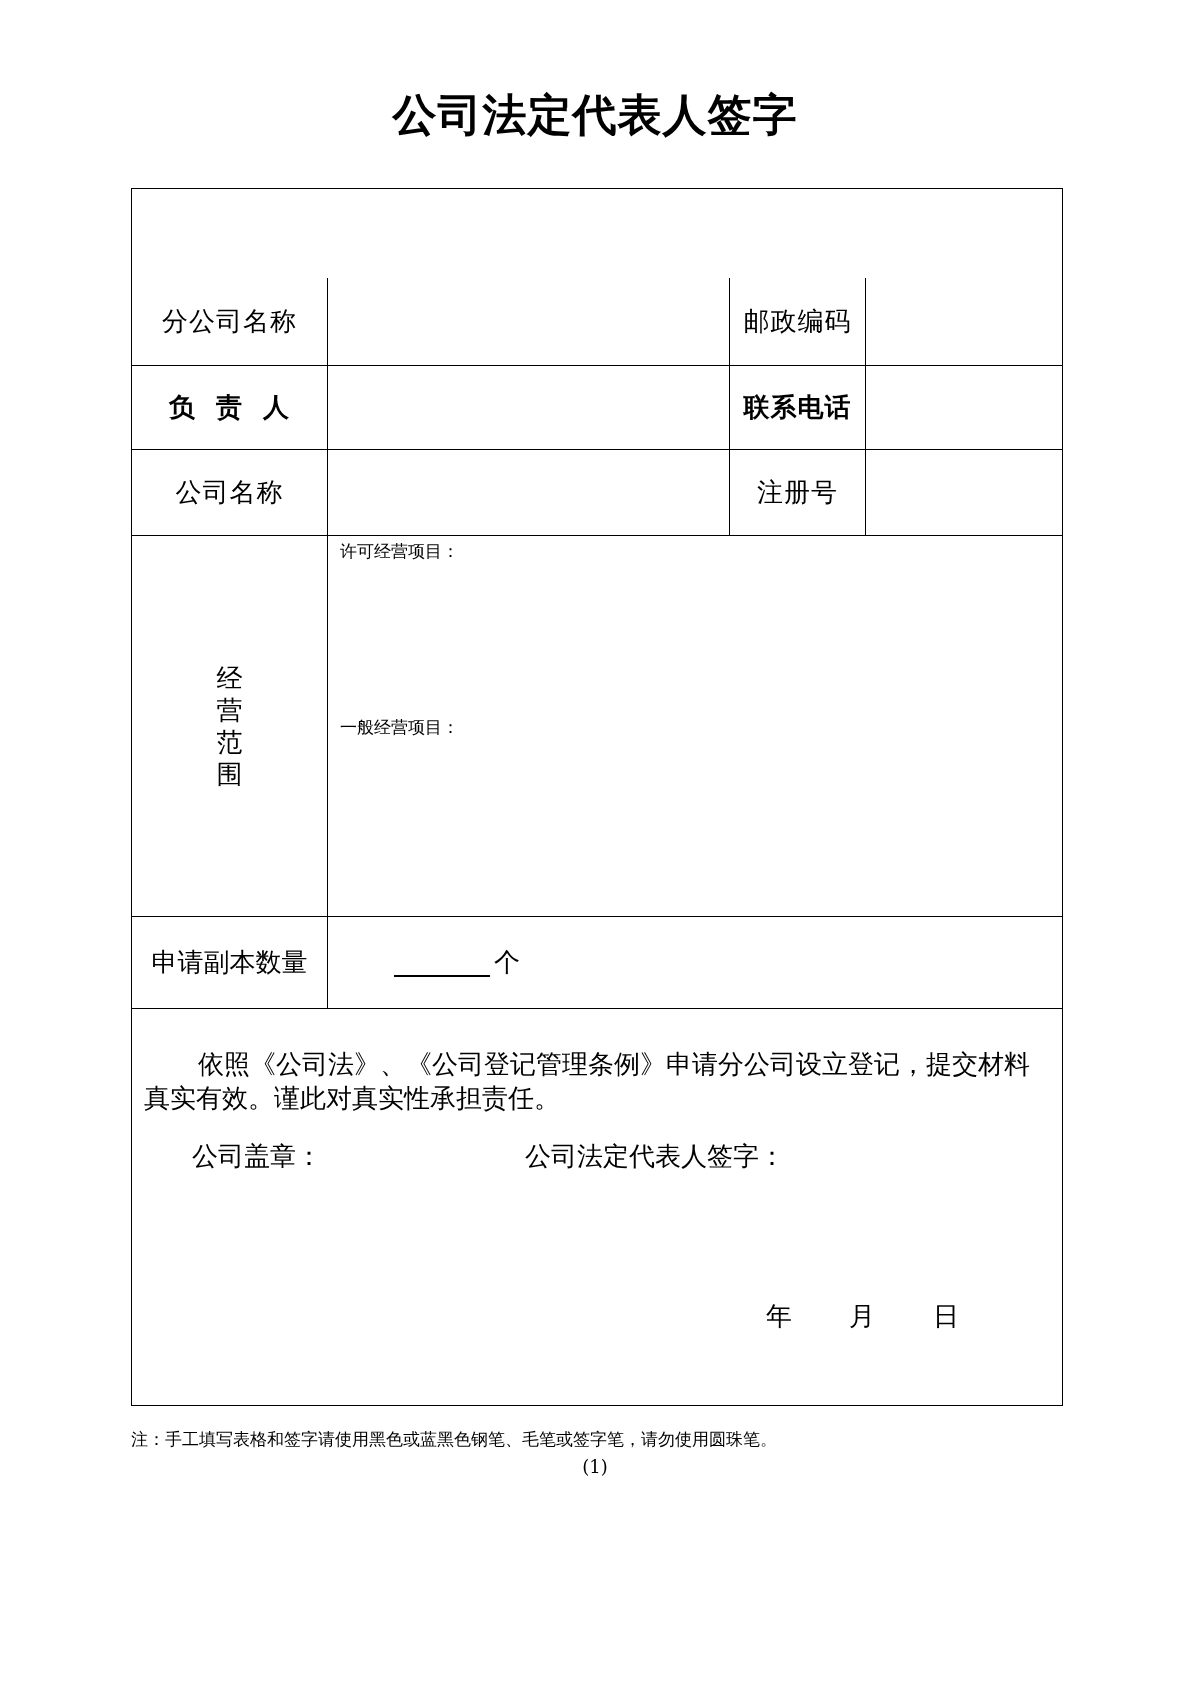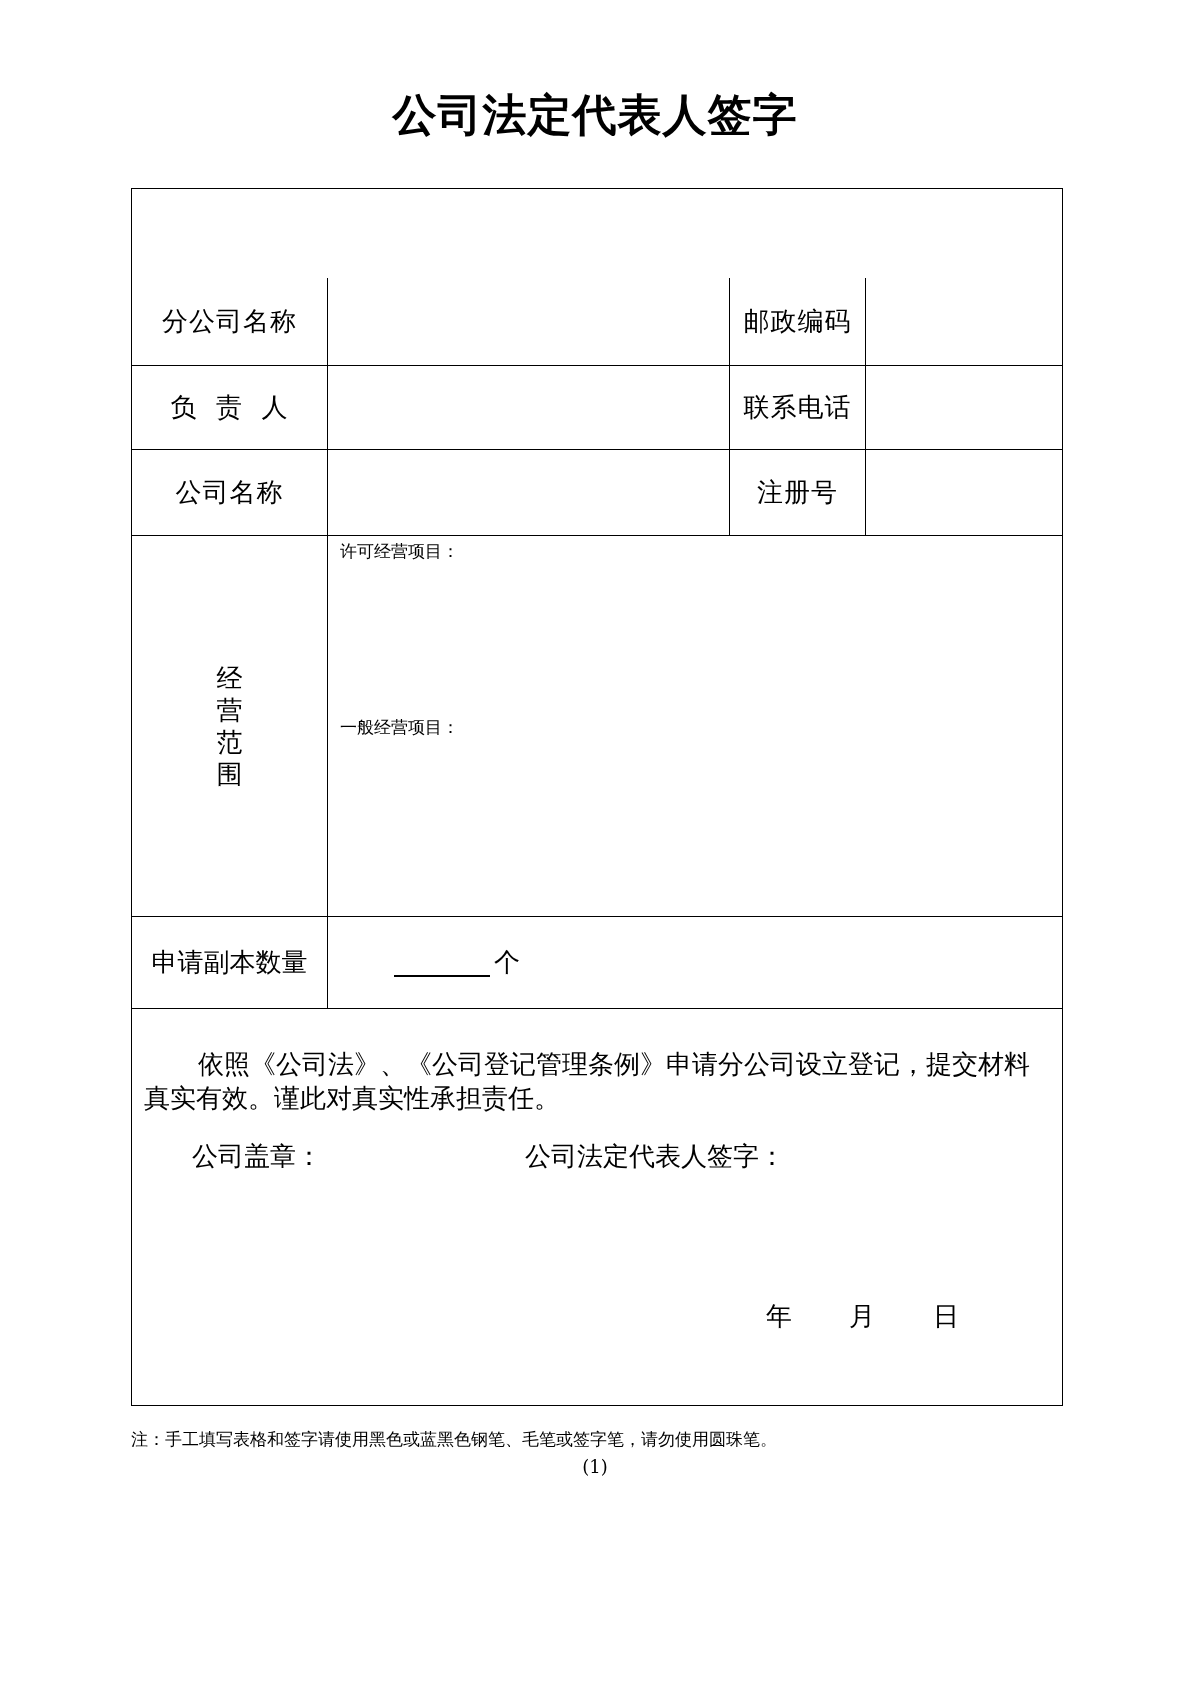--- a/index.html
+++ b/index.html
@@ -26,21 +26,21 @@
 <div class="tbl">
 
 
   <div class="row" style="top:89px;height:88px;">
     <div class="cell vline label" style="left:0;width:196px;">分公司名称</div>
     <div class="cell vline" style="left:196px;width:402px;"></div>
     <div class="cell vline label" style="left:598px;width:136px;">邮政编码</div>
     <div class="cell" style="left:734px;width:196px;"></div>
   </div>
 
-  <div class="row" style="top:177px;height:84px;">
+  <div class="row" style="top:177px;height:84px;font-weight:bold;">
     <div class="cell vline label" style="left:0;width:196px;white-space:pre;">负  责  人</div>
     <div class="cell vline" style="left:196px;width:402px;"></div>
     <div class="cell vline label" style="left:598px;width:136px;">联系电话</div>
     <div class="cell" style="left:734px;width:196px;"></div>
   </div>
 
   <div class="row" style="top:261px;height:86px;">
     <div class="cell vline label" style="left:0;width:196px;">公司名称</div>
     <div class="cell vline" style="left:196px;width:402px;"></div>
     <div class="cell vline label" style="left:598px;width:136px;">注册号</div>

